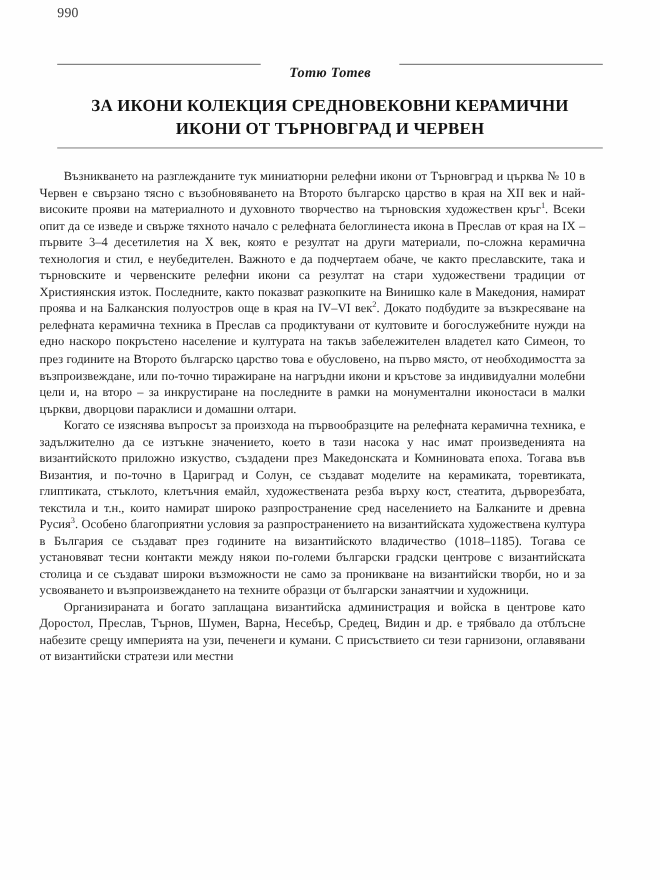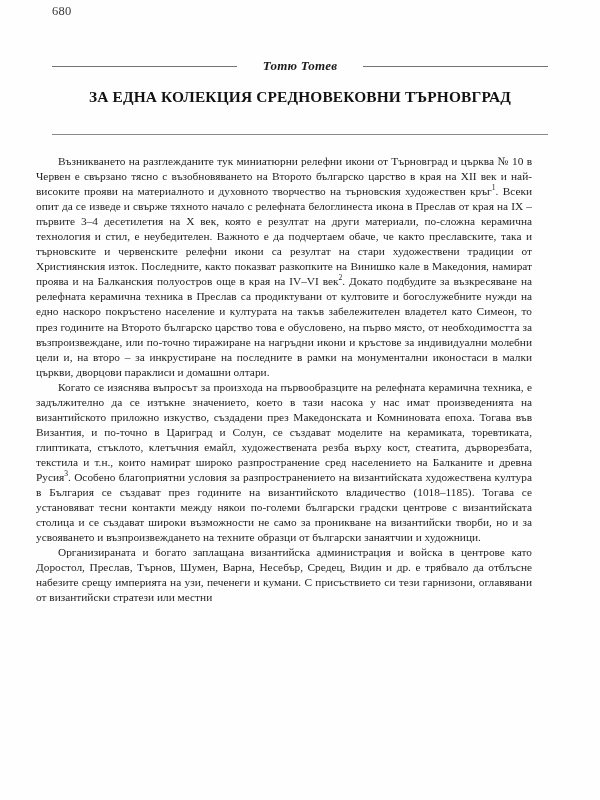--- a/index.html
+++ b/index.html
@@ -34,21 +34,20 @@
     color: #3a3a3a;
   }
 
   
   .author-line {
     position: absolute;
     left: 52px;
     top: 58px;
     width: 496px;
     display: flex;
-    align-items: center;
     gap: 24px;
   }
   .rule-seg {
     flex: 1 1 auto;
     height: 1px;
     background: #5a5a5a;
     opacity: .85;
   }
   .author-name {
     flex: 0 0 auto;
@@ -109,30 +108,31 @@
     font-size: 7.6px;
     vertical-align: super;
     line-height: 0;
   }
 </style>
 </head>
 <body>
 
 <div class="page">
 
-  <div class="folio">680</div>
+  <div class="folio">990</div>
 
   <div class="author-line">
     <span class="rule-seg"></span>
     <span class="author-name">Тотю Тотев</span>
     <span class="rule-seg"></span>
   </div>
 
   <div class="title-block">
-    <div class="title-line">ЗА ЕДНА КОЛЕКЦИЯ СРЕДНОВЕКОВНИ ТЪРНОВГРАД</div>
+    <div class="title-line">ЗА ИКОНИ КОЛЕКЦИЯ СРЕДНОВЕКОВНИ КЕРАМИЧНИ</div>
+    <div class="title-line">ИКОНИ ОТ ТЪРНОВГРАД И ЧЕРВЕН</div>
   </div>
 
   <div class="title-rule"></div>
 
   <div class="body">
     <p>Възникването на разглежданите тук миниатюрни релефни икони от Търновград и църква № 10 в Червен е свързано тясно с възобновяването на Второто българско царство в края на XII век и най-високите прояви на материалното и духовното творчество на търновския художествен кръг<sup>1</sup>. Всеки опит да се изведе и свърже тяхното начало с релефната белоглинеста икона в Преслав от края на IX – първите 3–4 десетилетия на X век, която е резултат на други материали, по-сложна керамична технология и стил, е неубедителен. Важното е да подчертаем обаче, че както преславските, така и търновските и червенските релефни икони са резултат на стари художествени традиции от Християнския изток. Последните, както показват разкопките на Винишко кале в Македония, намират проява и на Балканския полуостров още в края на IV–VI век<sup>2</sup>. Докато подбудите за възкресяване на релефната керамична техника в Преслав са продиктувани от култовите и богослужебните нужди на едно наскоро покръстено население и културата на такъв забележителен владетел като Симеон, то през годините на Второто българско царство това е обусловено, на първо място, от необходимостта за възпроизвеждане, или по-точно тиражиране на нагръдни икони и кръстове за индивидуални молебни цели и, на второ – за инкрустиране на последните в рамки на монументални иконостаси в малки църкви, дворцови параклиси и домашни олтари.</p>
     <p>Когато се изяснява въпросът за произхода на първообразците на релефната керамична техника, е задължително да се изтъкне значението, което в тази насока у нас имат произведенията на византийското приложно изкуство, създадени през Македонската и Комниновата епоха. Тогава във Византия, и по-точно в Цариград и Солун, се създават моделите на керамиката, торевтиката, глиптиката, стъклото, клетъчния емайл, художествената резба върху кост, стеатита, дърворезбата, текстила и т.н., които намират широко разпространение сред населението на Балканите и древна Русия<sup>3</sup>. Особено благоприятни условия за разпространението на византийската художествена култура в България се създават през годините на византийското владичество (1018–1185). Тогава се установяват тесни контакти между някои по-големи български градски центрове с византийската столица и се създават широки възможности не само за проникване на византийски творби, но и за усвояването и възпроизвеждането на техните образци от български занаятчии и художници.</p>
     <p>Организираната и богато заплащана византийска администрация и войска в центрове като Доростол, Преслав, Търнов, Шумен, Варна, Несебър, Средец, Видин и др. е трябвало да отблъсне набезите срещу империята на узи, печенеги и кумани. С присъствието си тези гарнизони, оглавявани от византийски стратези или местни</p>
   </div>
 

